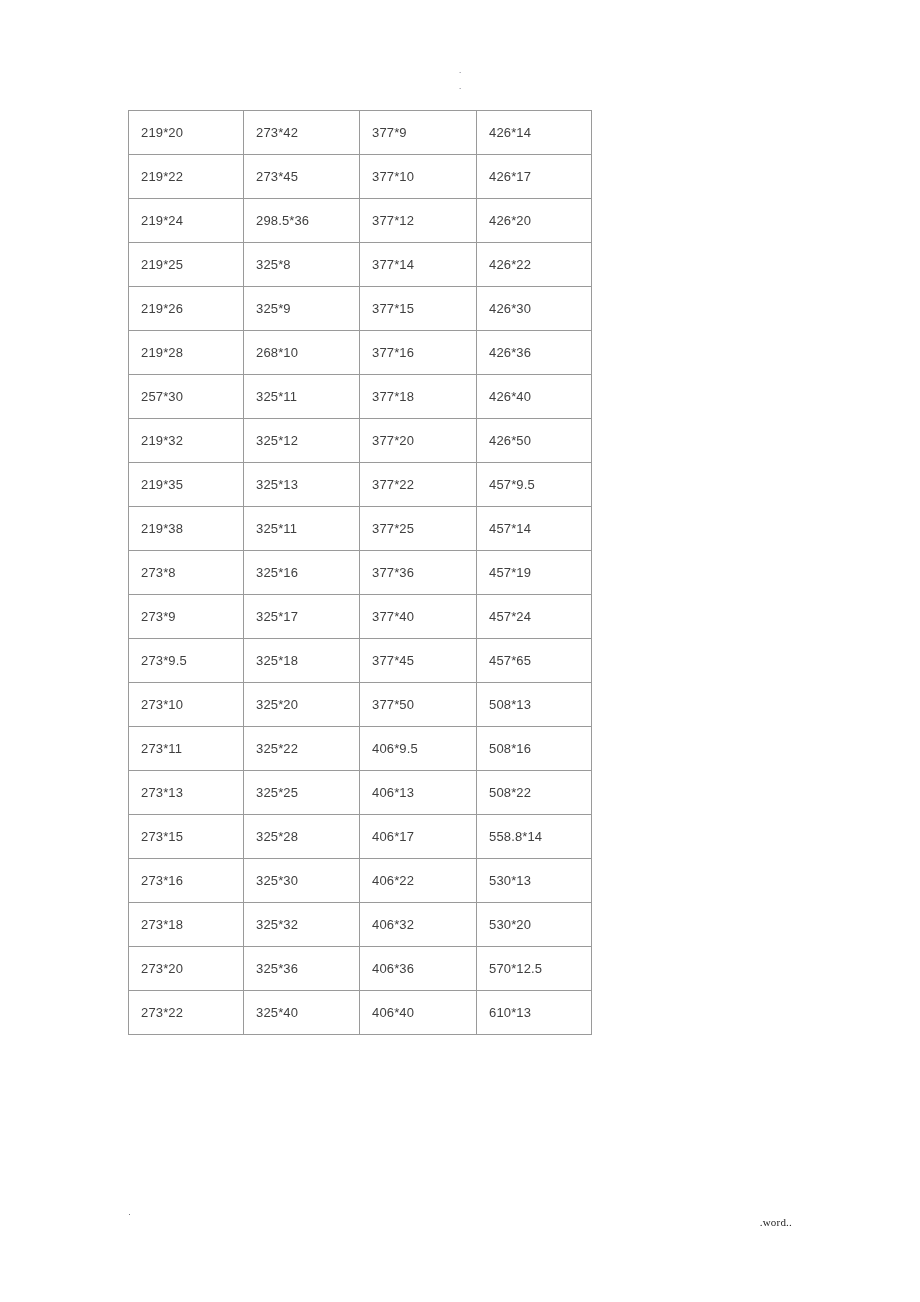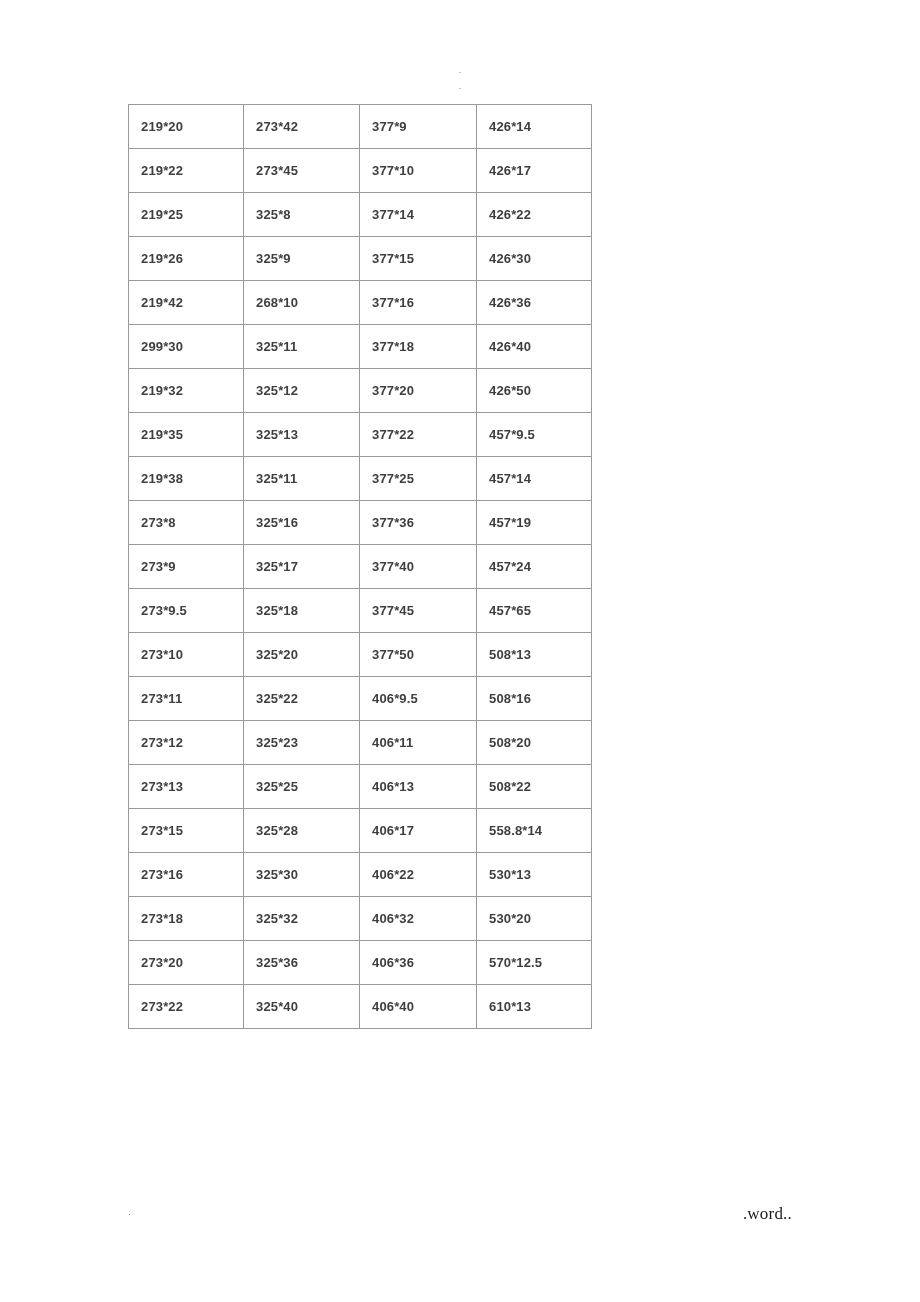--- a/index.html
+++ b/index.html
@@ -38,25 +38,24 @@
     letter-spacing: 0;
   }
   .header-mark.second {
     margin-top: 7px;
   }
 
   
   .spec-table {
     position: absolute;
     left: 128px;
-    top: 104px;
+    top: 110px;
     width: 463px;
     border-collapse: collapse;
     table-layout: fixed;
-    font-weight: bold;
   }
   .spec-table col.c0 { width: 115px; }
   .spec-table col.c1 { width: 116px; }
   .spec-table col.c2 { width: 117px; }
   .spec-table col.c3 { width: 115px; }
 
   .spec-table td {
     height: 44px;
     box-sizing: border-box;
     border: 1px solid #9a9a9a;
@@ -82,23 +81,23 @@
     left: 0;
     top: 0;
     font-family: "Liberation Serif", serif;
     font-size: 9px;
     line-height: 12px;
     color: #2f2f3a;
   }
   .footer-right {
     position: absolute;
     right: 0;
-    top: 0;
+    top: 8px;
     font-family: "Liberation Serif", serif;
-    font-size: 17px;
+    font-size: 11px;
     line-height: 12px;
     color: #1d1d1d;
     letter-spacing: 0.2px;
   }
 </style>
 </head>
 <body>
 
 <div class="page">
 
@@ -121,39 +120,45 @@
           <td>377*9</td>
           <td>426*14</td>
         </tr>
         <tr>
           <td>219*22</td>
           <td>273*45</td>
           <td>377*10</td>
           <td>426*17</td>
         </tr>
         <tr>
+          <td>219*24</td>
+          <td>298.5*36</td>
+          <td>377*12</td>
+          <td>426*20</td>
+        </tr>
+        <tr>
           <td>219*25</td>
           <td>325*8</td>
           <td>377*14</td>
           <td>426*22</td>
         </tr>
         <tr>
           <td>219*26</td>
           <td>325*9</td>
           <td>377*15</td>
           <td>426*30</td>
         </tr>
         <tr>
-          <td>219*42</td>
+          <td>219*28</td>
           <td>268*10</td>
           <td>377*16</td>
           <td>426*36</td>
         </tr>
         <tr>
-          <td>299*30</td>
+          <td>257*30</td>
           <td>325*11</td>
           <td>377*18</td>
           <td>426*40</td>
         </tr>
         <tr>
           <td>219*32</td>
           <td>325*12</td>
           <td>377*20</td>
           <td>426*50</td>
         </tr>
@@ -193,26 +198,20 @@
           <td>377*50</td>
           <td>508*13</td>
         </tr>
         <tr>
           <td>273*11</td>
           <td>325*22</td>
           <td>406*9.5</td>
           <td>508*16</td>
         </tr>
         <tr>
-          <td>273*12</td>
-          <td>325*23</td>
-          <td>406*11</td>
-          <td>508*20</td>
-        </tr>
-        <tr>
           <td>273*13</td>
           <td>325*25</td>
           <td>406*13</td>
           <td>508*22</td>
         </tr>
         <tr>
           <td>273*15</td>
           <td>325*28</td>
           <td>406*17</td>
           <td>558.8*14</td>

